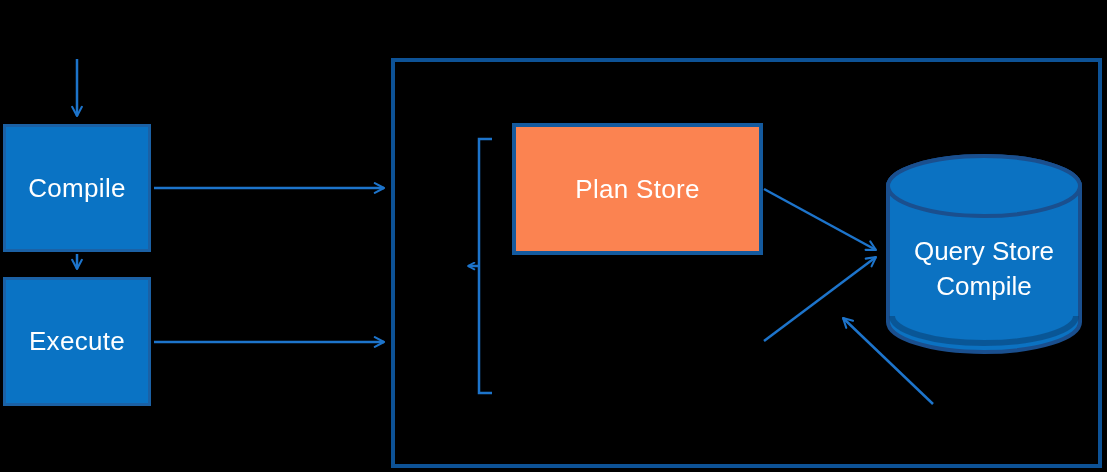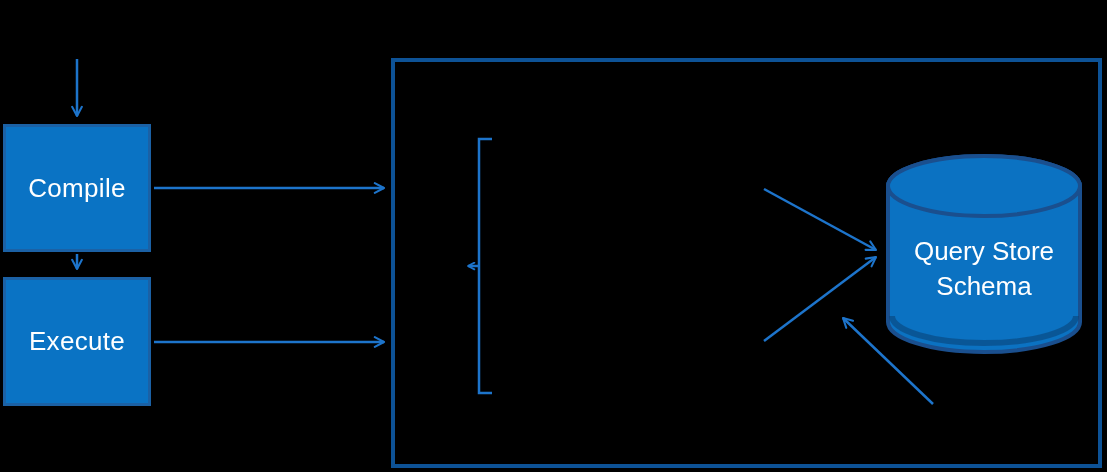--- a/index.html
+++ b/index.html
@@ -74,20 +74,23 @@
   <div id="container-rect" style="border-color: rgb(13, 82, 150);"></div>
 
   <div id="compile-node" class="node blue-node" style="background-color: rgb(10, 115, 196); border-color: rgb(27, 97, 165);">
     <span>Compile</span>
   </div>
 
   <div id="execute-node" class="node blue-node" style="background-color: rgb(10, 115, 196); border-color: rgb(27, 97, 165);">
     <span>Execute</span>
   </div>
 
+  <div id="plan-store-node" class="node store-node" style="background-color: rgb(251, 131, 81); border-color: rgb(20, 90, 158);">
+    <span>Plan Store</span>
+  </div>
 
 
   <svg id="connector-layer" viewBox="0 0 1107 472" xmlns="http://www.w3.org/2000/svg">
     <defs>
       <marker id="arrowhead" viewBox="0 0 12 12" refX="10.5" refY="6" markerWidth="5.2" markerHeight="5.2" orient="auto" markerUnits="strokeWidth">
         <path d="M2,1.5 L10.5,6 L2,10.5" fill="none" stroke-width="1.9" stroke-linecap="round" stroke-linejoin="round" stroke="#1d74cb"></path>
       </marker>
       <marker id="arrowhead-small" viewBox="0 0 12 12" refX="10.5" refY="6" markerWidth="3.6" markerHeight="3.6" orient="auto" markerUnits="strokeWidth">
         <path d="M2,1.5 L10.5,6 L2,10.5" fill="none" stroke-width="2.4" stroke-linecap="round" stroke-linejoin="round" stroke="#1d74cb"></path>
       </marker>
@@ -110,15 +113,15 @@
 
     <line x1="933" y1="404" x2="843" y2="318" stroke-width="2.5" marker-end="url(#arrowhead)" stroke="#1d74cb"></line>
 
     <g>
       <path d="M888,186 a96,30 0 0 1 192,0 l0,136 a96,30 0 0 1 -192,0 z" stroke-width="4" fill="#0b72c2" stroke="#1a4f8e"></path>
       <path d="M892,316 a92,27 0 0 0 184,0" fill="none" stroke-width="6" opacity="0.55" stroke="#0a4072"></path>
       <ellipse cx="984" cy="186" rx="96" ry="30" stroke-width="4" fill="#0b72c2" stroke="#1a4f8e"></ellipse>
     </g>
   </svg>
 
-  <div id="cylinder-label" style="color: rgb(255, 255, 255);">Query Store Schema</div>
+  <div id="cylinder-label" style="color: rgb(255, 255, 255);">Query Store Compile</div>
 
 </div>
 
 </body></html>

